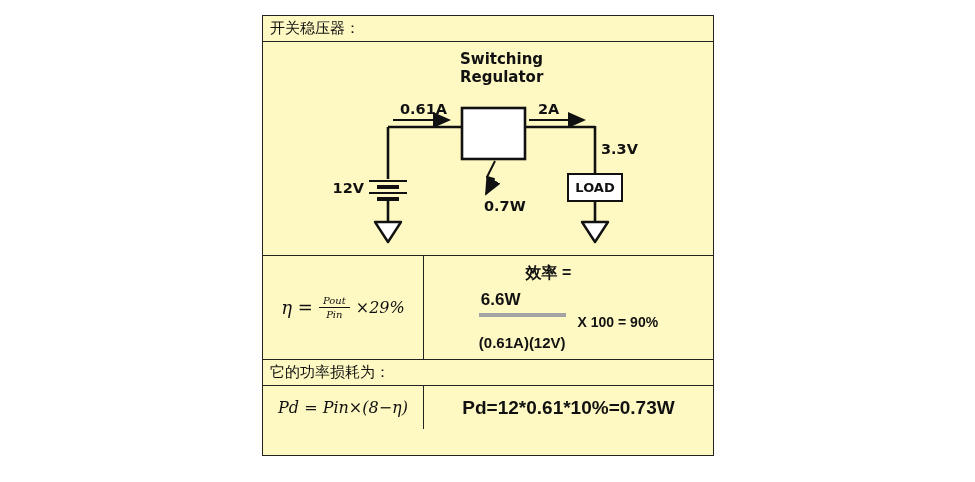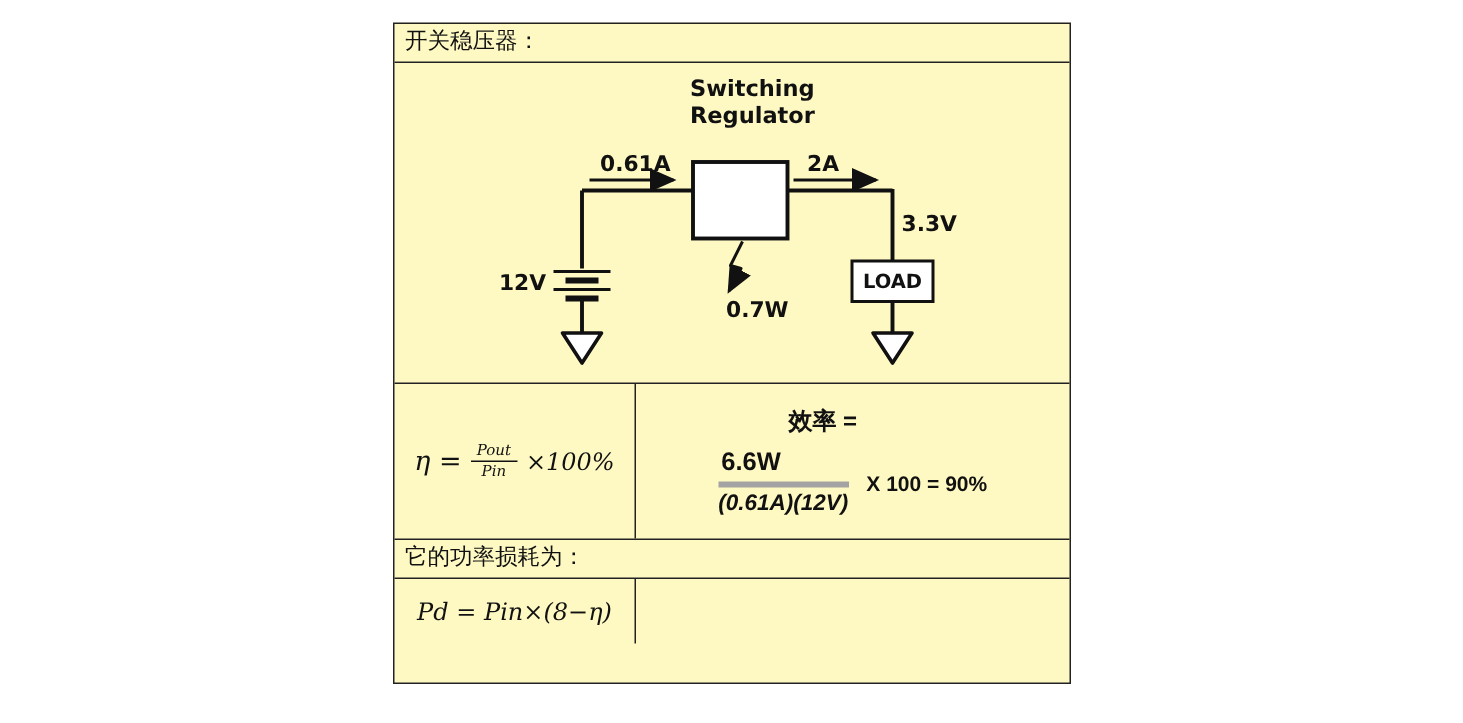--- a/index.html
+++ b/index.html
@@ -37,21 +37,21 @@
   .math .eta{font-size:18px;}
   .frac{display:inline-flex;flex-direction:column;align-items:center;font-size:10px;line-height:1.15;}
   .frac .num{align-self:stretch;text-align:center;border-bottom:1px solid #111;padding:0 4px 1px;}
   .frac .den{padding-top:1px;}
 
   
   .eff-label{font-weight:bold;font-size:16px;margin-bottom:7px;transform:translateX(-20px);}
   .eff-calc{display:flex;align-items:center;gap:12px;font-weight:bold;}
   .bfrac{display:flex;flex-direction:column;align-items:center;line-height:1.1;}
   .bfrac .num{font-size:17px;align-self:stretch;text-align:left;border-bottom:4px solid #a3a3a3;padding:0 2px 3px;}
-  .bfrac .den{font-size:15px;padding-top:3px;font-style:italic;}
+  .bfrac .den{font-size:15px;padding-top:18px;}
   .eff-suffix{font-size:14px;}
 
   .pd-calc{font-weight:bold;font-size:19px;}
 
   
   .wire{stroke:#111;stroke-width:2.6;fill:none;}
   .ann{stroke:#111;stroke-width:2;fill:none;}
   .box{fill:#fff;stroke:#111;stroke-width:2.6;}
   .box2{fill:#fff;stroke:#111;stroke-width:2;}
   .gnd{fill:#fff;stroke:#111;stroke-width:2.4;stroke-linejoin:round;}
@@ -119,21 +119,21 @@
 
 
   <div class="row calc-row eff-row">
     <div class="left">
       <div class="math">
         <span class="eta">η =</span>
         <span class="frac">
           <span class="num">Pout</span>
           <span class="den">Pin</span>
         </span>
-        <span>×100%</span>
+        <span>×29%</span>
       </div>
     </div>
     <div class="right">
       <div class="eff-label">效率 =</div>
       <div class="eff-calc">
         <span class="bfrac">
           <span class="num">6.6W</span>
           <span class="den">(0.61A)(12V)</span>
         </span>
         <span class="eff-suffix">X 100 = 90%</span>
@@ -142,15 +142,18 @@
   </div>
 
   <div class="row caption">
     <span>它的功率损耗为：</span>
   </div>
 
   <div class="row calc-row pd-row">
     <div class="left">
       <div class="math">Pd = Pin×(8−η)</div>
     </div>
+    <div class="right">
+      <div class="pd-calc">Pd=12*0.61*10%=0.73W</div>
+    </div>
   </div>
 
 </div>
 
 </body></html>

